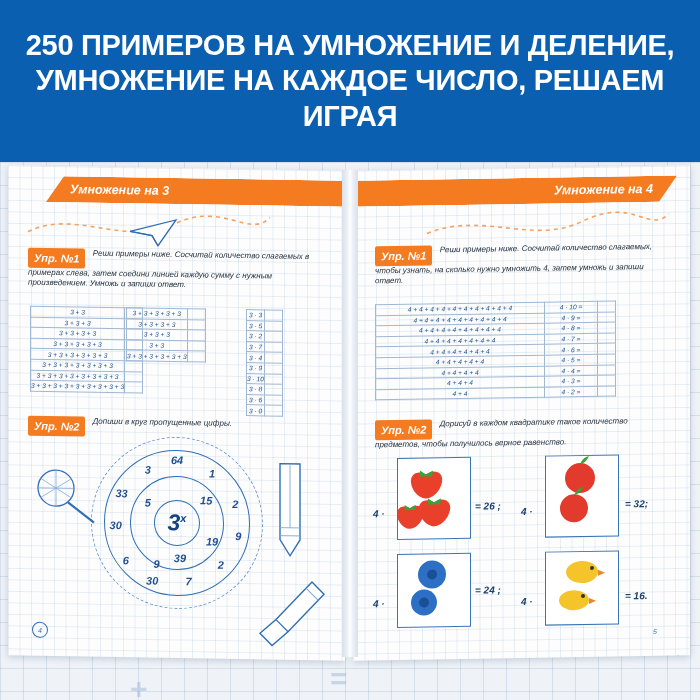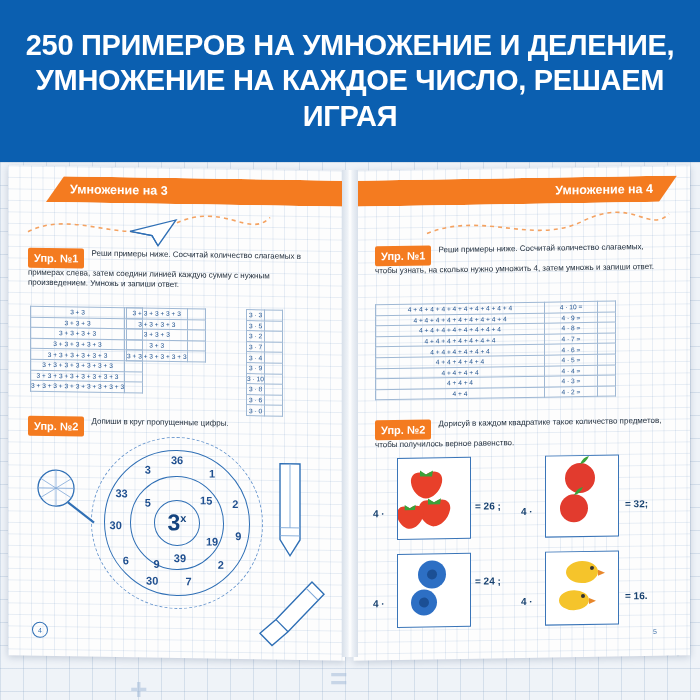--- a/index.html
+++ b/index.html
@@ -59,20 +59,21 @@
     font-size: 30px;
     font-weight: bold;
   }
   
   .book {
     position: absolute;
     left: 8px;
     top: 168px;
     width: 684px;
     height: 500px;
+    font-style: italic;
   }
   .leaf {
     position: absolute;
     top: 0;
     width: 337px;
     height: 490px;
     background: #fdfdfd;
     box-shadow: 0 2px 7px rgba(40,70,110,0.22);
   }
   .leaf-left  { left: 0px;  transform: skewY(0.9deg); }
@@ -368,21 +369,21 @@
           <span class="ex-tag">Упр. №2</span>
           <span class="ex-text">Допиши в круг пропущенные цифры.</span>
         </div>
 
         <div class="wheel">
           <div class="wheel-dash"></div>
           <div class="ring ring-outer"></div>
           <div class="ring ring-mid"></div>
           <div class="ring ring-in"></div>
 
-          <span class="wnum" style="left:50%;  top:10px;">36</span>
+          <span class="wnum" style="left:50%;  top:10px;">64</span>
           <span class="wnum" style="left:74%;  top:16%;">1</span>
           <span class="wnum" style="left:90%;  top:36%;">2</span>
           <span class="wnum" style="left:92%;  top:58%;">9</span>
           <span class="wnum" style="left:80%;  top:78%;">2</span>
           <span class="wnum" style="left:58%;  top:90%;">7</span>
           <span class="wnum" style="left:33%;  top:90%;">30</span>
           <span class="wnum" style="left:15%;  top:76%;">6</span>
           <span class="wnum" style="left:36%;  top:78%;">9</span>
           <span class="wnum" style="left:8%;   top:52%;">30</span>
           <span class="wnum" style="left:12%;  top:30%;">33</span>
@@ -521,21 +522,21 @@
 
         <span class="eqtext" style="left:20px; top:428px;">4 ·</span>
         <div class="picbox" style="left:44px; top:384px; width:72px; height:72px;">
           <svg width="72" height="72">
             <circle cx="34" cy="20" r="14" fill="#2d6fc4"></circle>
             <circle cx="34" cy="20" r="5" fill="#1b4f95"></circle>
             <circle cx="26" cy="48" r="13" fill="#2d6fc4"></circle>
             <circle cx="26" cy="48" r="5" fill="#1b4f95"></circle>
           </svg>
         </div>
-        <span class="eqtext" style="left:122px; top:407px;">= 24 ;</span>
+        <span class="eqtext" style="left:122px; top:416px;">= 24 ;</span>
 
         <span class="eqtext" style="left:168px; top:428px;">4 ·</span>
         <div class="picbox" style="left:192px; top:384px; width:72px; height:72px;">
           <svg width="72" height="72">
             <ellipse cx="36" cy="20" rx="16" ry="11" fill="#f5c42b"></ellipse>
             <circle cx="46" cy="16" r="2" fill="#333"></circle>
             <path d="M52 18 l7 3 l-7 3 Z" fill="#e8872b"></path>
             <ellipse cx="28" cy="48" rx="15" ry="10" fill="#f5c42b"></ellipse>
             <circle cx="37" cy="44" r="2" fill="#333"></circle>
             <path d="M43 46 l7 3 l-7 3 Z" fill="#e8872b"></path>

